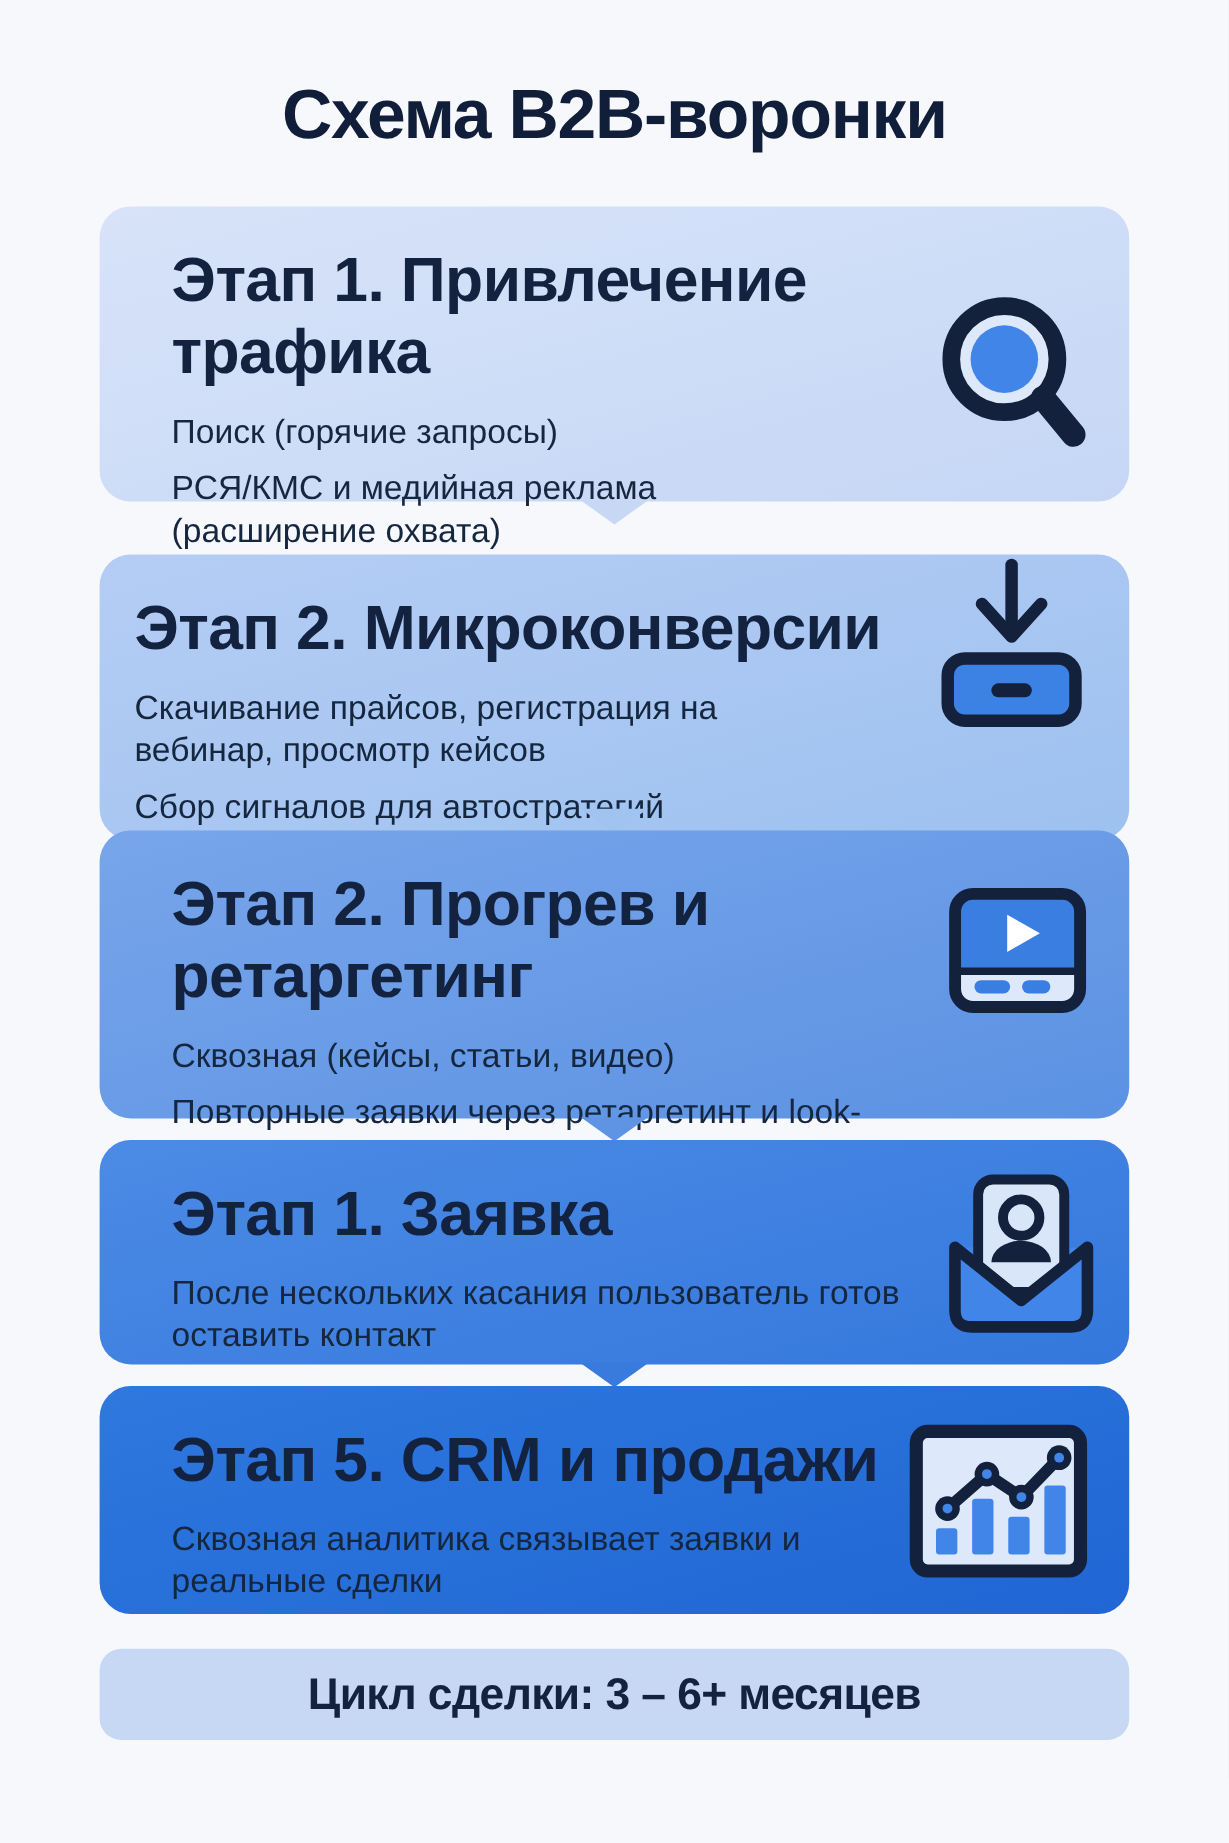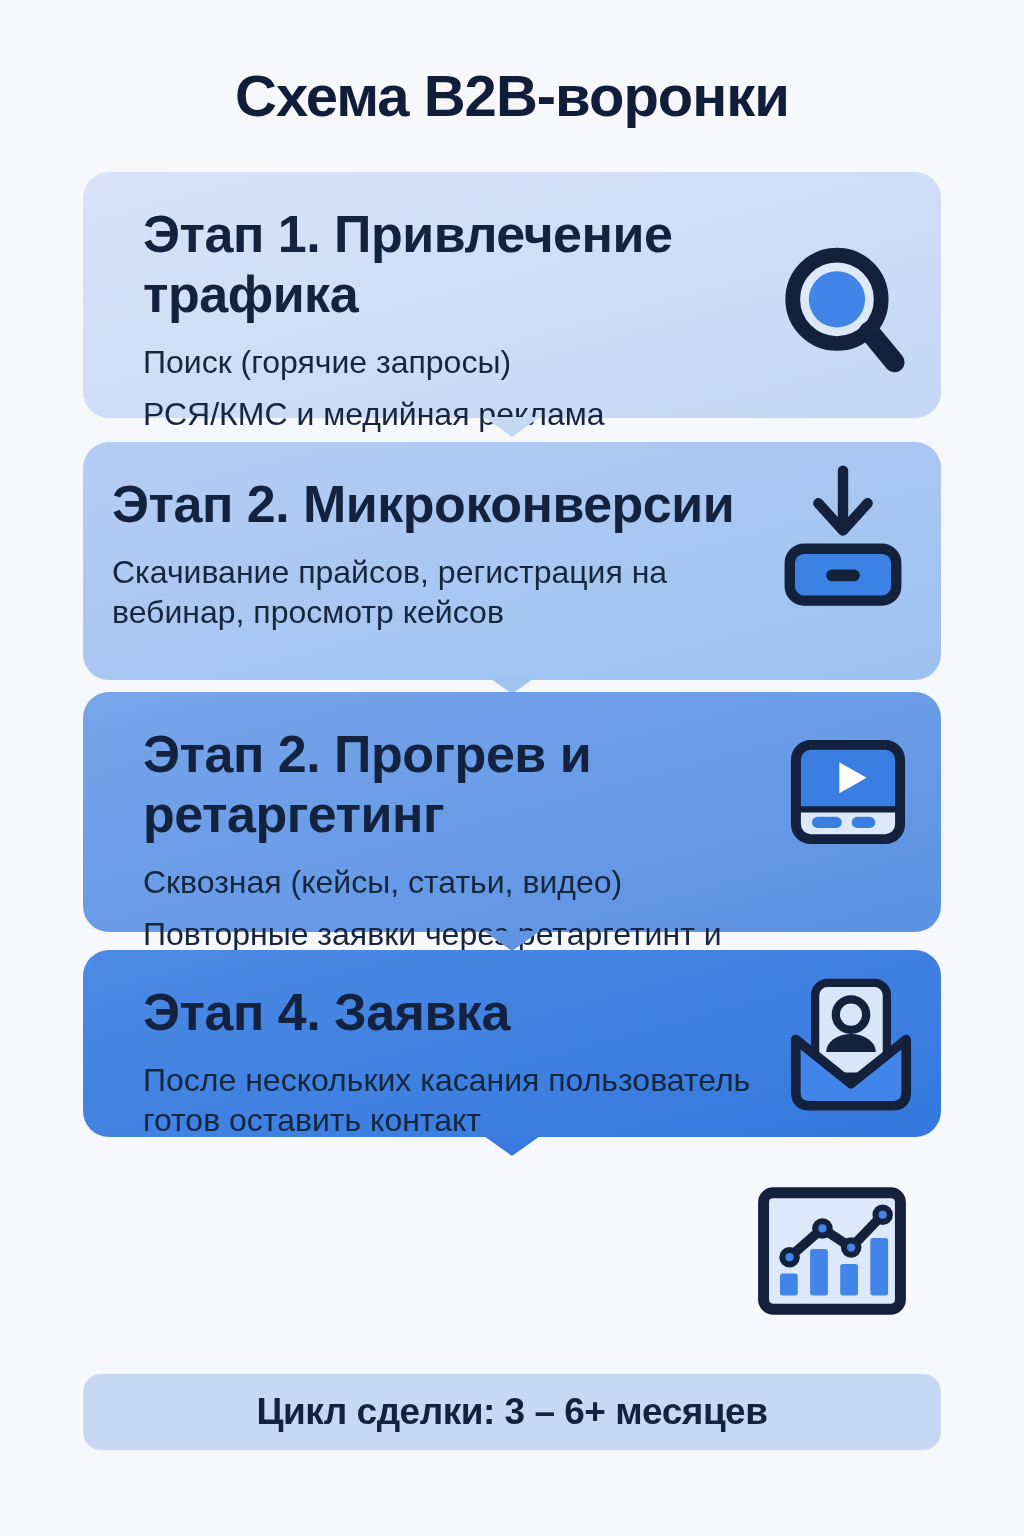--- a/index.html
+++ b/index.html
@@ -10,29 +10,29 @@
   }
   .title{
     position:absolute;top:62px;left:0;width:1024px;text-align:center;
     font-size:58px;font-weight:800;letter-spacing:-1px;color:#111e3a;margin:0;
   }
   .stage{
     position:absolute;left:83px;width:858px;border-radius:26px;
     box-sizing:border-box;padding:32px 40px 0 60px;
   }
   .s1{top:172px;height:246px;background:linear-gradient(165deg,#d8e3f9 0%,#c5d7f5 100%);}
-  .s2{top:442px;height:238px;background:linear-gradient(165deg,#b5cdf4 0%,#9dc1f0 100%);padding-left:29px;}
+  .s2{top:462px;height:238px;background:linear-gradient(165deg,#b5cdf4 0%,#9dc1f0 100%);padding-left:29px;}
   .s3{top:692px;height:240px;background:linear-gradient(165deg,#78a5ea 0%,#5b92e3 100%);}
   .s4{top:950px;height:187px;background:linear-gradient(165deg,#4c8be5 0%,#3478dd 100%);}
   .s5{top:1155px;height:190px;background:linear-gradient(165deg,#2f78de 0%,#2066d4 100%);}
   .stage h2{
     margin:0 0 18px 0;font-size:52px;font-weight:700;letter-spacing:-0.5px;color:#13223f;
   }
   .stage p{
-    margin:0 0 12px 0;font-size:32px;line-height:1.26;font-weight:500;color:#15263f;
+    margin:0 0 12px 0;font-size:28px;line-height:1.26;font-weight:500;color:#15263f;
     max-width:580px;
   }
   .s4 p{max-width:620px;}
   .chev{
     position:absolute;left:484px;width:0;height:0;
     border-left:28px solid transparent;border-right:28px solid transparent;
   }
   .c1{top:417px;border-top:20px solid #c7d8f5;}
   .c2{top:674px;border-top:20px solid #a0c3f0;}
   .c3{top:931px;border-top:20px solid #5f94e4;}
@@ -66,20 +66,21 @@
       <circle cx="44" cy="42" r="33" fill="#dde9fb" stroke="#14213d" stroke-width="11"></circle>
       <circle cx="44" cy="42" r="21" fill="#4285e8"></circle>
       <line x1="68" y1="66" x2="87" y2="89" stroke="#14213d" stroke-width="15" stroke-linecap="round"></line>
     </svg>
   </div>
   <div class="chev c1"></div>
 
   <section class="stage s2">
     <h2>Этап 2. Микроконверсии</h2>
     <p>Скачивание прайсов, регистрация на вебинар, просмотр кейсов</p>
+    <p>Сбор сигналов для автостратегий</p>
   </section>
   <div class="icon i2">
     <svg width="130" height="148" viewBox="0 0 100 114">
       <path d="M50,6 V46" stroke="#14213d" stroke-width="8" stroke-linecap="round" fill="none"></path>
       <path d="M31,31 L50,52 L69,31" stroke="#14213d" stroke-width="8" stroke-linecap="round" stroke-linejoin="round" fill="none"></path>
       <rect x="9" y="66" width="82" height="40" rx="11" fill="#3b82e4" stroke="#14213d" stroke-width="8"></rect>
       <rect x="37" y="82" width="26" height="9" rx="4.5" fill="#14213d"></rect>
     </svg>
   </div>
   <div class="chev c2"></div>
@@ -96,34 +97,38 @@
       <path d="M43,26 L65,38.5 L43,51 Z" fill="#ffffff"></path>
       <rect x="21" y="70" width="24" height="9" rx="4.5" fill="#3b7ee2"></rect>
       <rect x="53" y="70" width="19" height="9" rx="4.5" fill="#3b7ee2"></rect>
       <line x1="8" y1="64" x2="92" y2="64" stroke="#14213d" stroke-width="5"></line>
       <rect x="8" y="12" width="84" height="76" rx="12" fill="none" stroke="#14213d" stroke-width="8"></rect>
     </svg>
   </div>
   <div class="chev c3"></div>
 
   <section class="stage s4">
-    <h2>Этап 4. Заявка</h2>
+    <h2>Этап 1. Заявка</h2>
     <p>После нескольких касания пользователь готов оставить контакт</p>
   </section>
   <div class="icon i4">
     <svg width="138" height="138" viewBox="0 0 100 100">
       <rect x="10" y="46" width="80" height="48" rx="8" fill="#4285e8"></rect>
       <rect x="24" y="5" width="52" height="68" rx="9" fill="#d9e6f9" stroke="#14213d" stroke-width="6"></rect>
       <circle cx="50" cy="28" r="11" fill="#d9e6f9" stroke="#14213d" stroke-width="6"></circle>
       <path d="M32,55 A18,13 0 0 1 68,55 Z" fill="#14213d"></path>
       <path d="M10,46 L50,78 L90,46 V84 Q90,94 80,94 H20 Q10,94 10,84 Z" fill="#4285e8" stroke="#14213d" stroke-width="7" stroke-linejoin="round"></path>
     </svg>
   </div>
   <div class="chev c4"></div>
 
+  <section class="stage s5">
+    <h2>Этап 5. CRM и продажи</h2>
+    <p>Сквозная аналитика связывает заявки и реальные сделки</p>
+  </section>
   <div class="icon i5">
     <svg width="152" height="130" viewBox="0 0 110 95">
       <rect x="5" y="5" width="100" height="85" rx="7" fill="#dde9fb" stroke="#14213d" stroke-width="8"></rect>
       <rect x="17" y="64" width="13" height="16" rx="2" fill="#4285e8"></rect>
       <rect x="39" y="46" width="13" height="34" rx="2" fill="#4285e8"></rect>
       <rect x="61" y="57" width="13" height="23" rx="2" fill="#4285e8"></rect>
       <rect x="83" y="38" width="13" height="42" rx="2" fill="#4285e8"></rect>
       <polyline points="24,52 48,31 69,45 92,21" fill="none" stroke="#14213d" stroke-width="7" stroke-linecap="round" stroke-linejoin="round"></polyline>
       <g>
         <circle cx="24" cy="52" r="7.5" fill="#14213d"></circle>

